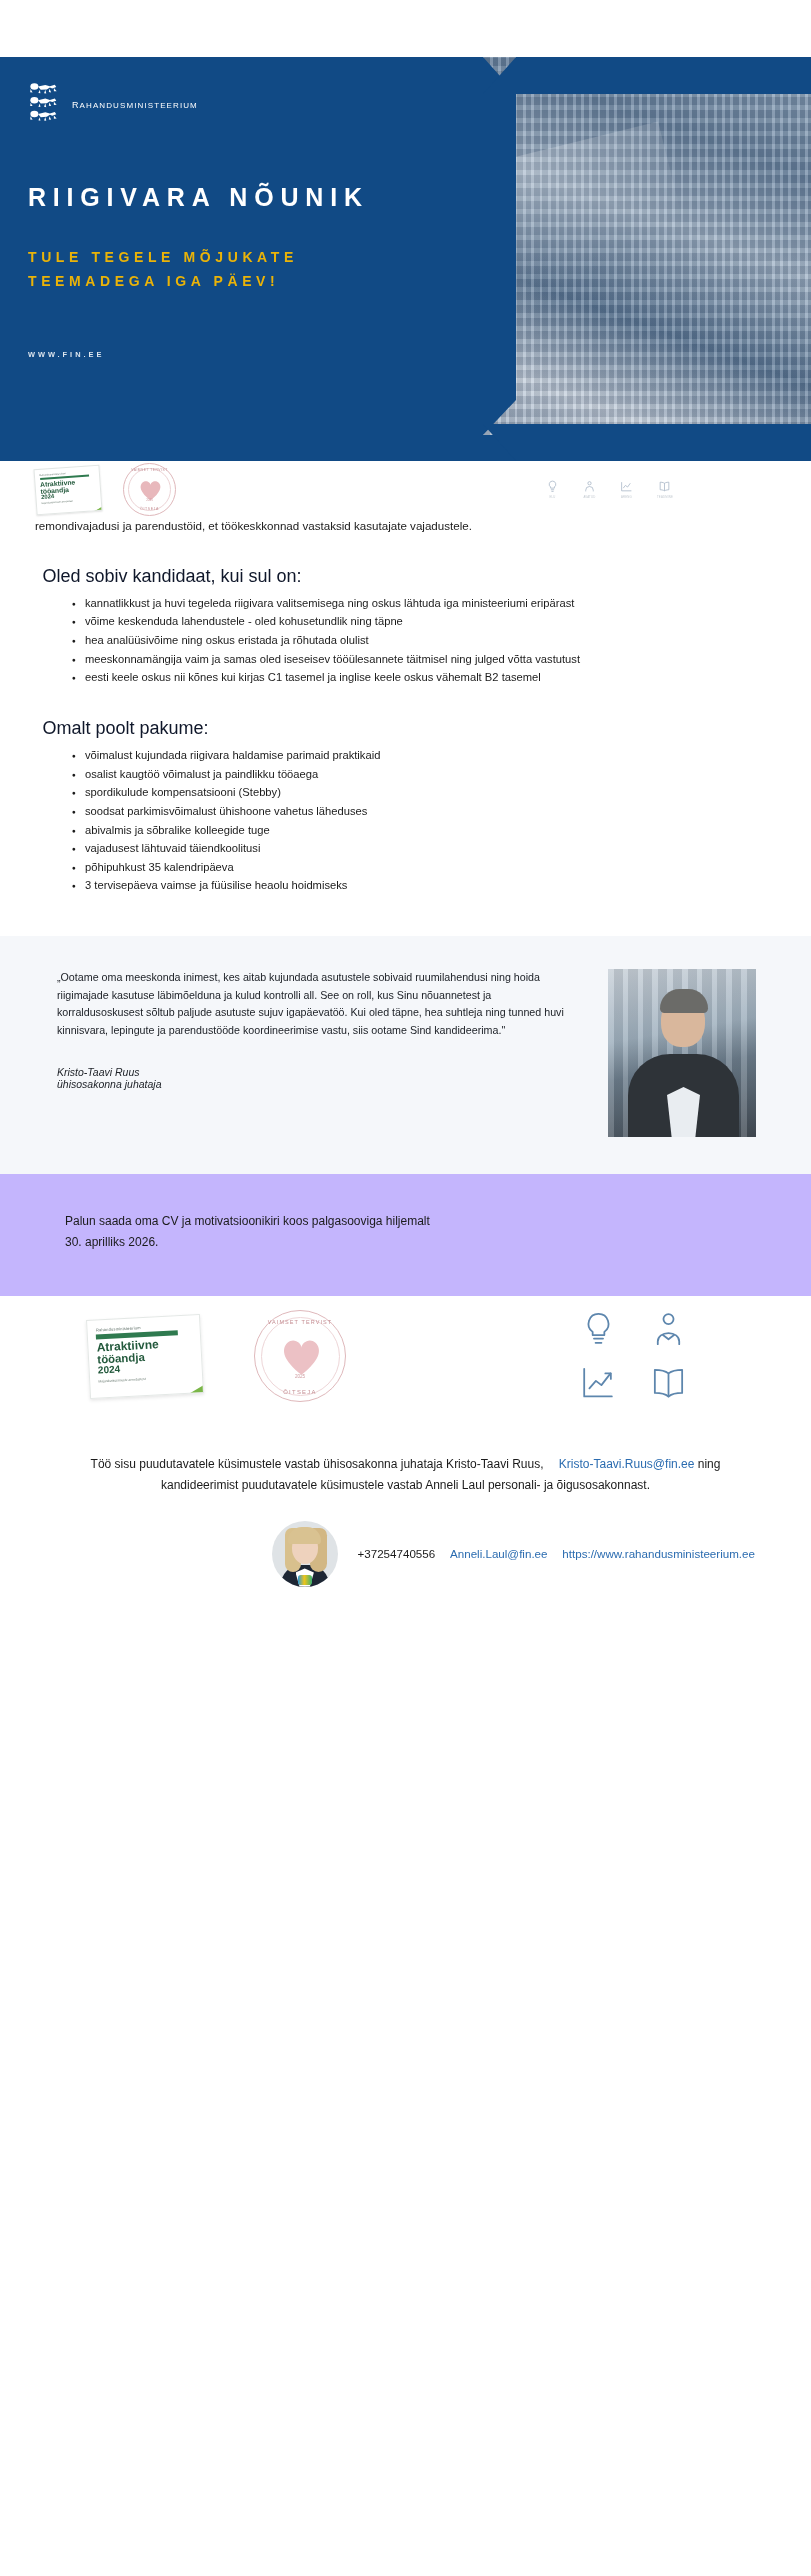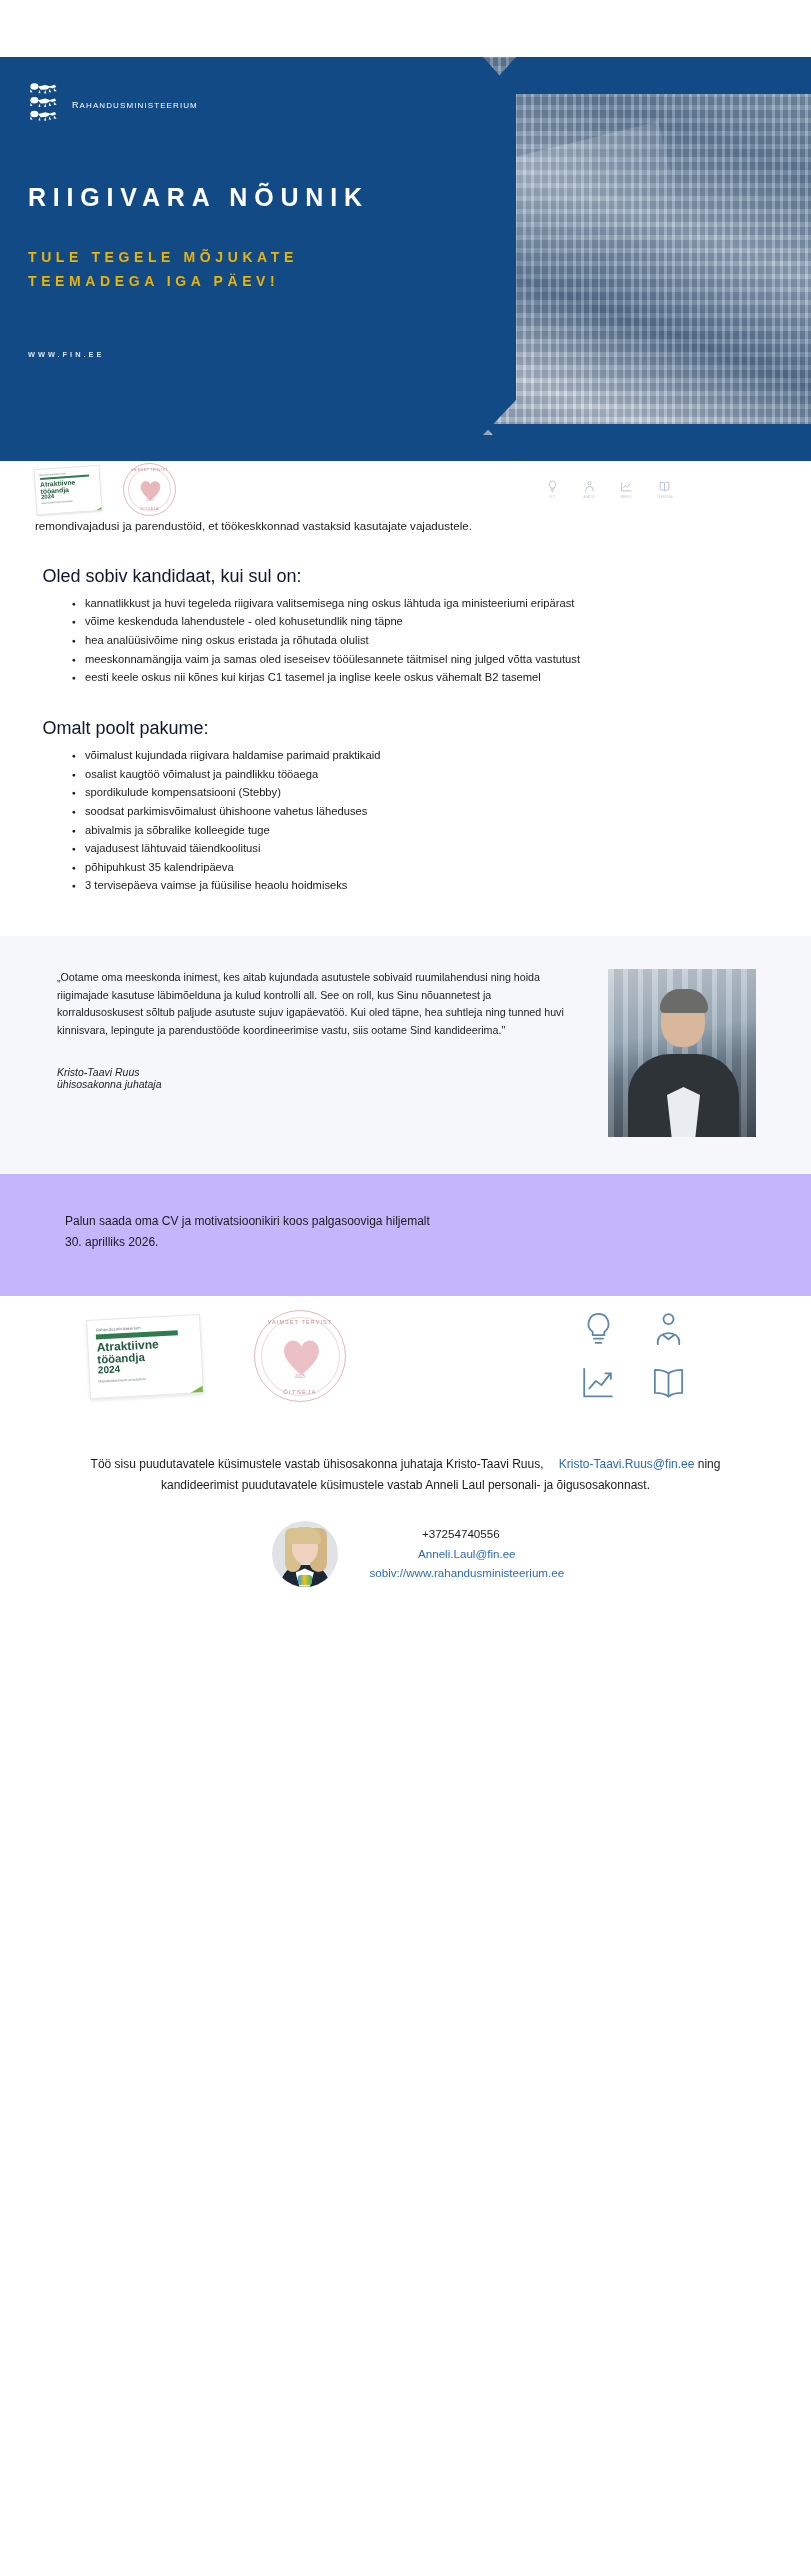--- a/index.html
+++ b/index.html
@@ -261,21 +261,21 @@
   .ca-hairR { position: absolute; right: 11px; top: 7.4px; width: 16.6px; height: 44px; border-radius: 5.5px 11px 13px 13px;
     background: #d2b784; }
   .ca-hairTop { position: absolute; left: 16.6px; top: 6.5px; width: 33px; height: 16.6px; border-radius: 16.6px 16.6px 3.7px 3.7px;
     background: #d9c291; }
   .ca-body { position: absolute; left: 9.2px; bottom: 0; width: 48px; height: 22px; border-radius: 20px 20px 0 0;
     background: #1d2634; }
   .ca-collar { position: absolute; left: 24px; bottom: 0; width: 18.4px; height: 18.4px; background: #ffffff;
     clip-path: polygon(50% 0, 100% 22%, 78% 100%, 22% 100%, 0 22%); }
   .ca-scarf { position: absolute; left: 26px; bottom: 1.8px; width: 14.8px; height: 10px; border-radius: 2.8px;
     background: linear-gradient(90deg, #2e9bd6 0%, #f0c419 45%, #3bb273 100%); }
-  .contact-lines { display: flex; flex-direction: column; gap: 2.8px; }
+  .contact-lines { display: flex; flex-direction: row; gap: 2.8px; }
   .contact-lines div { font-size: 11.6px; line-height: 1.42; color: #1b1b1b; }
 </style>
 </head>
 <body>
 
 <div class="page">
 
   <div class="hero-wrap">
     <div class="hero">
 
@@ -504,19 +504,19 @@
         <div class="ca-hairL"></div>
         <div class="ca-hairR"></div>
         <div class="ca-head"></div>
         <div class="ca-hairTop"></div>
         <div class="ca-collar"></div>
         <div class="ca-scarf"></div>
       </div>
       <div class="contact-lines">
         <div>+37254740556</div>
         <div><a class="link" href="#">Anneli.Laul@fin.ee</a></div>
-        <div><a class="link" href="#">sobiv://www.rahandusministeerium.ee</a></div>
+        <div><a class="link" href="#">https://www.rahandusministeerium.ee</a></div>
       </div>
     </div>
   </div>
 
 </div>
 
 
 </body></html>

